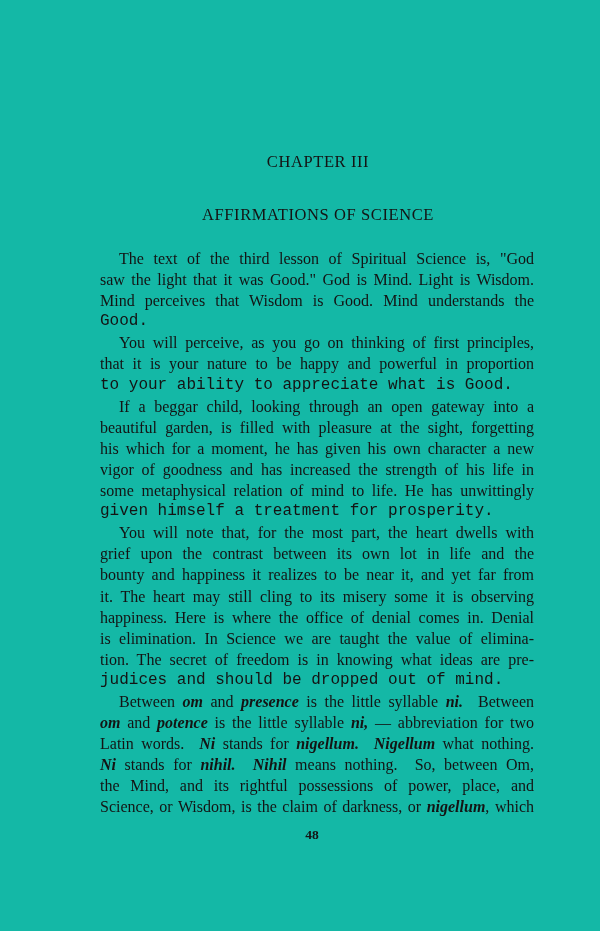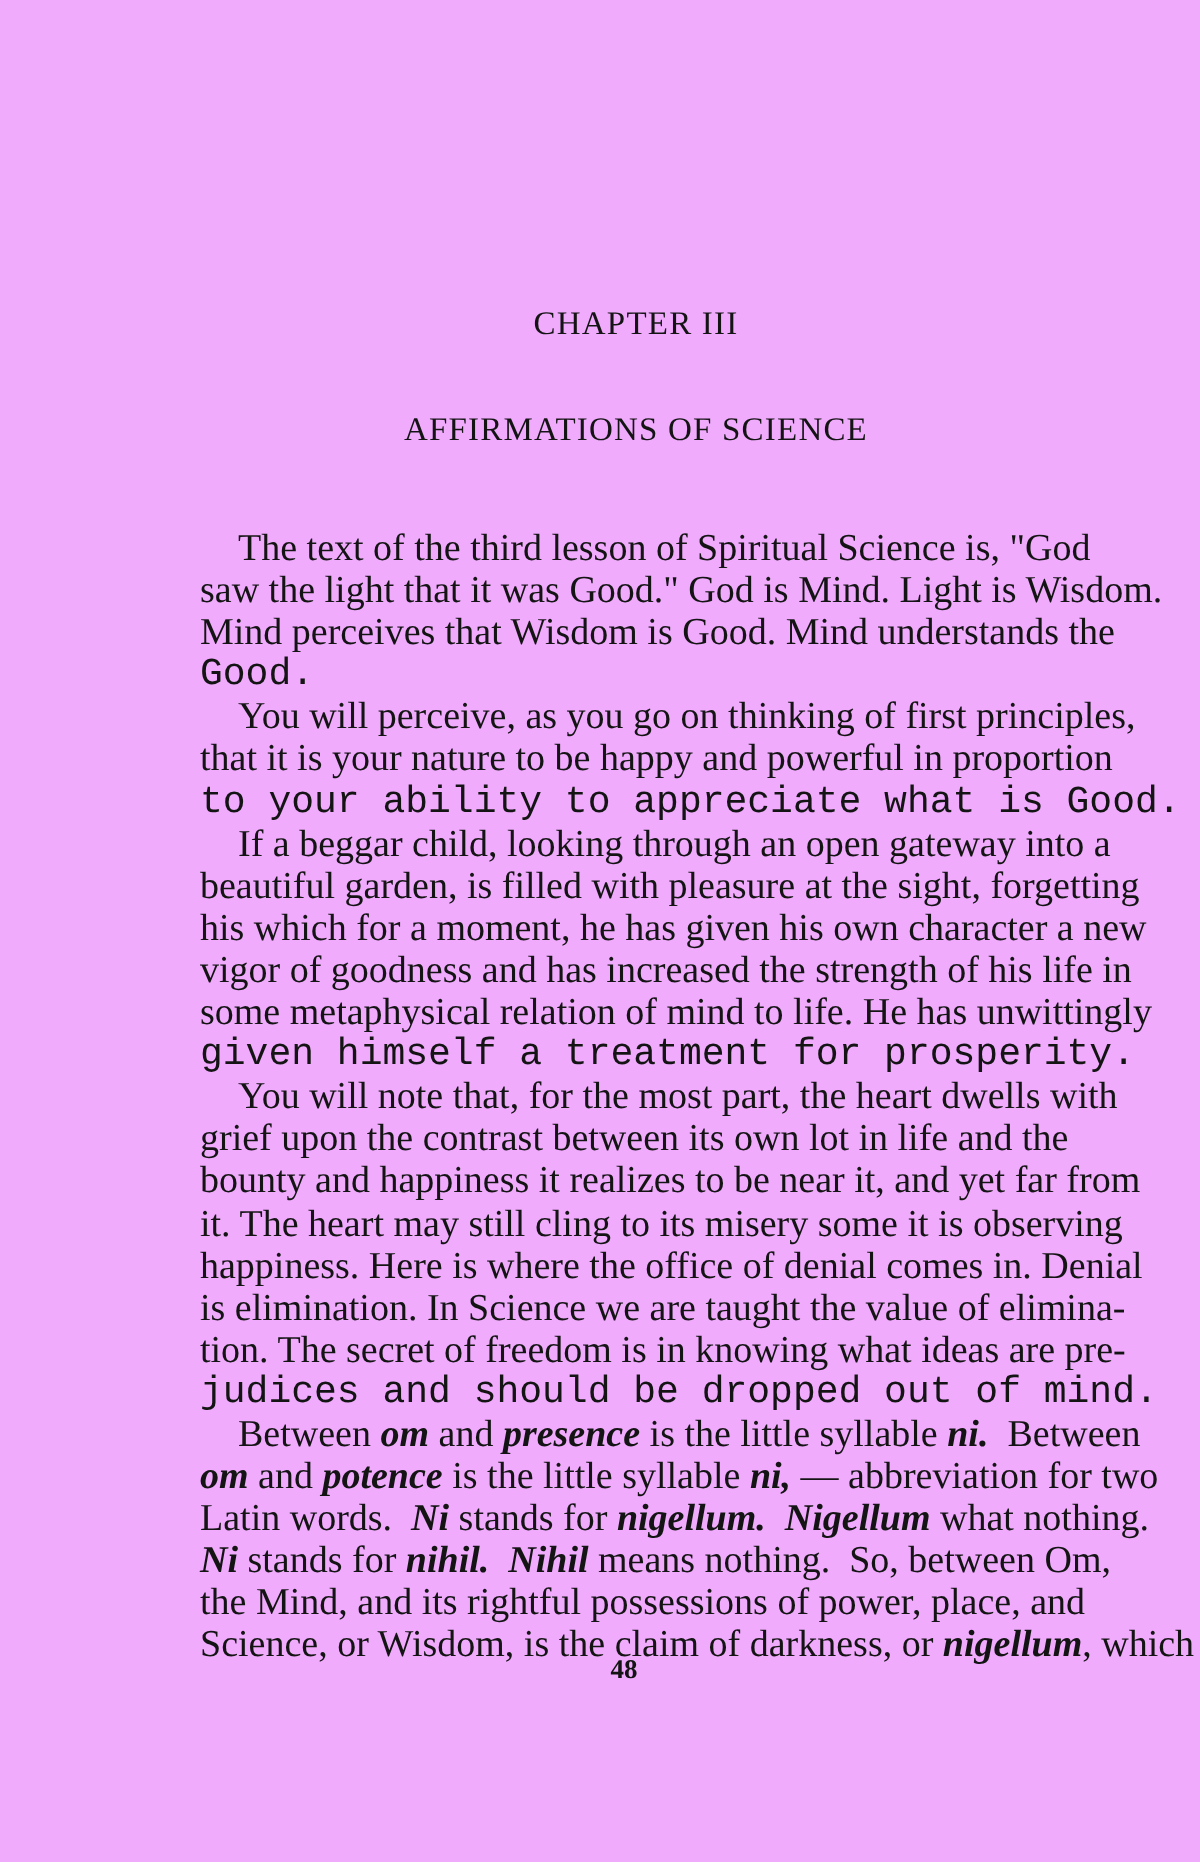--- a/index.html
+++ b/index.html
@@ -13,21 +13,21 @@
       position: relative;
       overflow: hidden;
       font-family: "Liberation Serif", "DejaVu Serif", serif;
       color: #141414;
     }
     .page {
       position: absolute;
       left: 0; top: 0;
       width: 600px;
       height: 931px;
-      background: #f0abfc;
+      background: #14b8a6;
     }
     .chapter-label {
       position: absolute;
       top: 152px;
       left: 0;
       width: 636px;
       text-align: center;
       font-size: 16.5px;
       letter-spacing: 0.6px;
     }
@@ -35,24 +35,24 @@
       position: absolute;
       top: 205px;
       left: 0;
       width: 636px;
       text-align: center;
       font-size: 16.5px;
       letter-spacing: 0.6px;
     }
     .body-text {
       position: absolute;
-      top: 264px;
+      top: 248px;
       left: 100px;
       width: 434px;
-      font-size: 19px;
+      font-size: 16px;
       line-height: 21.1px;
     }
     .line {
       display: block;
       height: 21.1px;
       white-space: nowrap;
       text-align: justify;
       text-align-last: justify;
     }
     .line.last {

